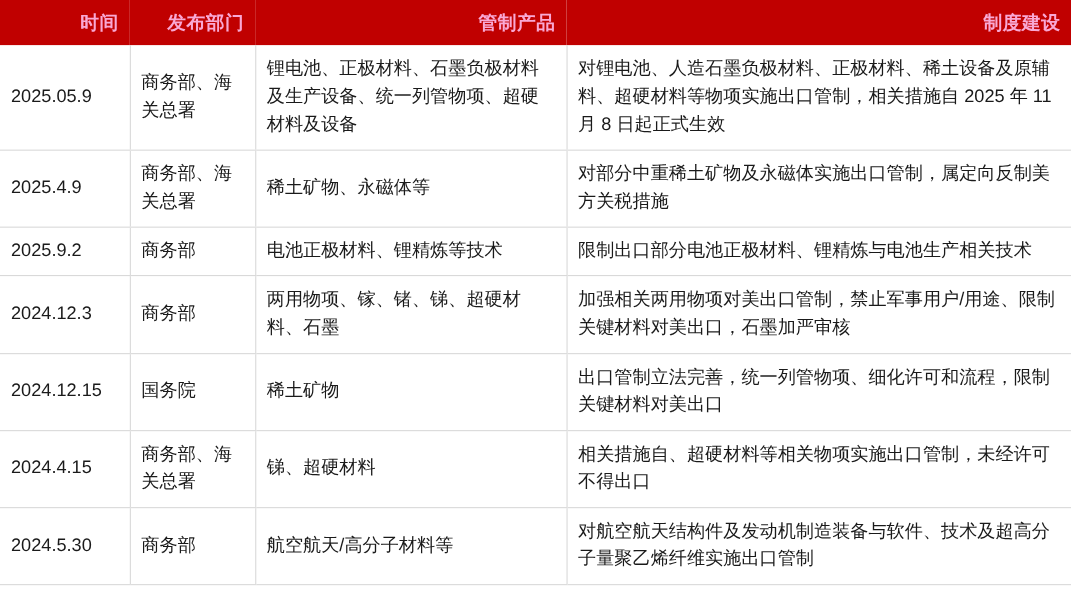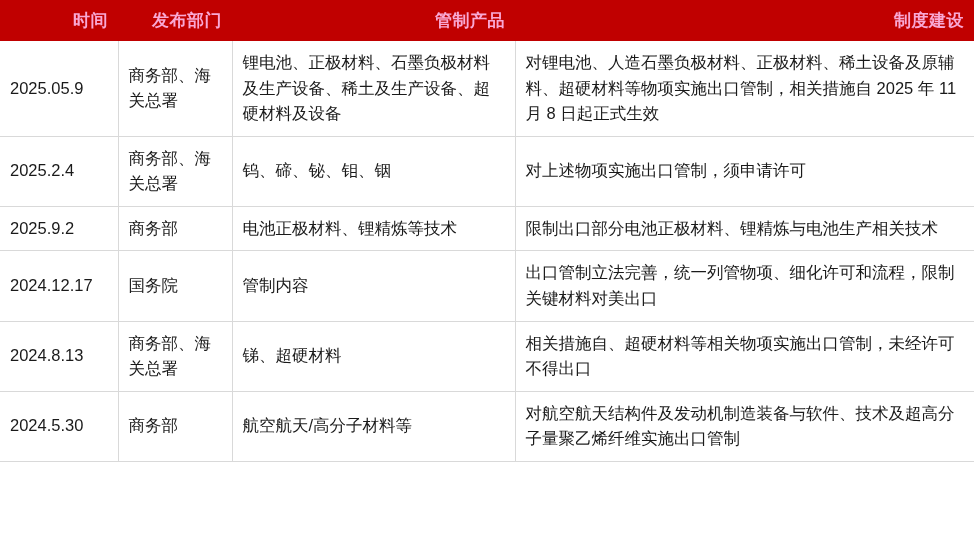--- a/index.html
+++ b/index.html
@@ -85,43 +85,49 @@
       <th class="th-time">时间</th>
       <th class="th-dept">发布部门</th>
       <th class="th-prod">管制产品</th>
       <th class="th-desc">制度建设</th>
     </tr>
   </thead>
   <tbody>
     <tr>
       <td class="cell-time">2025.05.9</td>
       <td class="cell-dept vsep">商务部、海关总署</td>
-      <td class="cell-prod vsep">锂电池、正极材料、石墨负极材料及生产设备、稀土及生产设备、超硬材料及设备</td>
+      <td class="cell-prod vsep">锂电池、正极材料、石墨负极材料及生产设备、统一列管物项、超硬材料及设备</td>
       <td class="cell-desc vsep">对锂电池、人造石墨负极材料、正极材料、稀土设备及原辅料、超硬材料等物项实施出口管制，相关措施自 2025 年 11 月 8 日起正式生效</td>
     </tr>
     <tr>
-      <td class="cell-time">2025.2.4</td>
+      <td class="cell-time">2025.4.9</td>
       <td class="cell-dept vsep">商务部、海关总署</td>
-      <td class="cell-prod vsep">钨、碲、铋、钼、铟</td>
-      <td class="cell-desc vsep">对上述物项实施出口管制，须申请许可</td>
+      <td class="cell-prod vsep">稀土矿物、永磁体等</td>
+      <td class="cell-desc vsep">对部分中重稀土矿物及永磁体实施出口管制，属定向反制美方关税措施</td>
     </tr>
     <tr>
       <td class="cell-time">2025.9.2</td>
       <td class="cell-dept vsep">商务部</td>
       <td class="cell-prod vsep">电池正极材料、锂精炼等技术</td>
       <td class="cell-desc vsep">限制出口部分电池正极材料、锂精炼与电池生产相关技术</td>
     </tr>
     <tr>
-      <td class="cell-time">2024.12.17</td>
+      <td class="cell-time">2024.12.3</td>
+      <td class="cell-dept vsep">商务部</td>
+      <td class="cell-prod vsep">两用物项、镓、锗、锑、超硬材料、石墨</td>
+      <td class="cell-desc vsep">加强相关两用物项对美出口管制，禁止军事用户/用途、限制关键材料对美出口，石墨加严审核</td>
+    </tr>
+    <tr>
+      <td class="cell-time">2024.12.15</td>
       <td class="cell-dept vsep">国务院</td>
-      <td class="cell-prod vsep">管制内容</td>
+      <td class="cell-prod vsep">稀土矿物</td>
       <td class="cell-desc vsep">出口管制立法完善，统一列管物项、细化许可和流程，限制关键材料对美出口</td>
     </tr>
     <tr>
-      <td class="cell-time">2024.8.13</td>
+      <td class="cell-time">2024.4.15</td>
       <td class="cell-dept vsep">商务部、海关总署</td>
       <td class="cell-prod vsep">锑、超硬材料</td>
       <td class="cell-desc vsep">相关措施自、超硬材料等相关物项实施出口管制，未经许可不得出口</td>
     </tr>
     <tr>
       <td class="cell-time">2024.5.30</td>
       <td class="cell-dept vsep">商务部</td>
       <td class="cell-prod vsep">航空航天/高分子材料等</td>
       <td class="cell-desc vsep">对航空航天结构件及发动机制造装备与软件、技术及超高分子量聚乙烯纤维实施出口管制</td>
     </tr>

